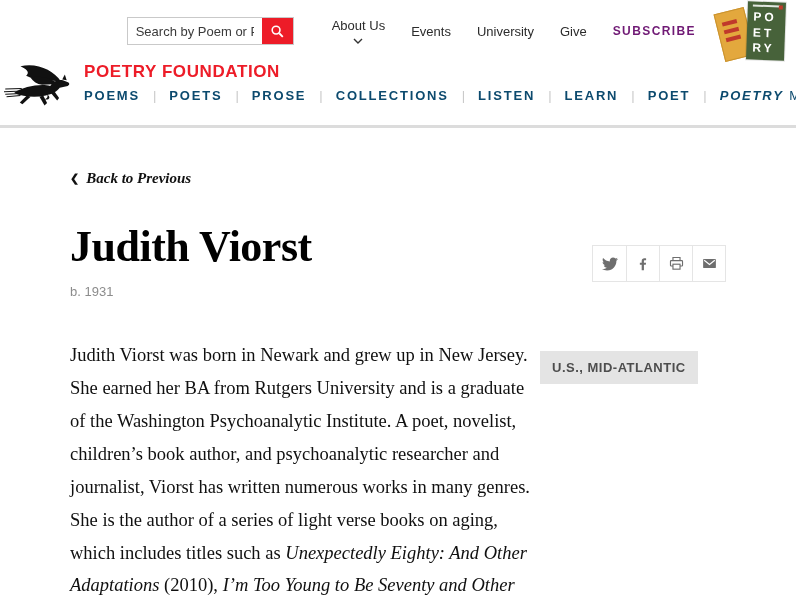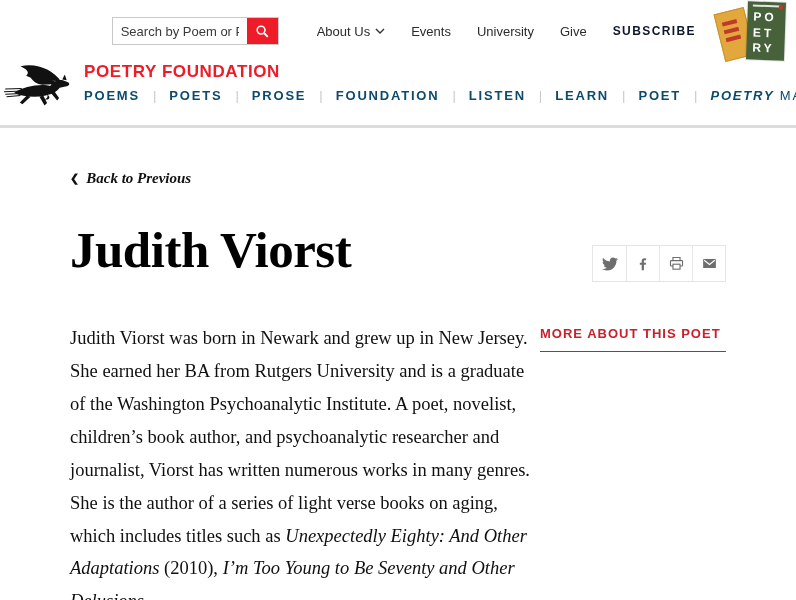--- a/index.html
+++ b/index.html
@@ -8,22 +8,22 @@
 
   
   .topbar{position:relative;height:62px;display:flex;align-items:center;
           justify-content:flex-end;gap:26px;padding-right:100px;box-sizing:border-box;}
   .search{display:flex;height:28px;border:1px solid #c9c9c9;box-sizing:border-box;margin-right:12px;}
   .search input{width:118px;border:none;outline:none;padding:0 8px;font-size:13px;
                 font-family:"Liberation Sans",sans-serif;color:#222;}
   .search input::placeholder{color:#3a3a3a;opacity:1;}
   .search-btn{width:31px;border:none;background:#ed1c28;cursor:pointer;display:flex;
               align-items:center;justify-content:center;padding:0;}
-  .ulink{font-size:13px;color:#2b2b2b;text-decoration:none;display:flex;align-items:center;gap:5px;cursor:pointer;}
-  .subscribe{font-size:12px;font-weight:800;letter-spacing:1.4px;color:#0f172a;text-decoration:none;cursor:pointer;}
+  .ulink{font-size:13px;color:#2b2b2b;text-decoration:none;display:flex;align-items:center;gap:5px;cursor:pointer;flex-direction:column;}
+  .subscribe{font-size:12px;font-weight:800;letter-spacing:1.4px;color:#701a75;text-decoration:none;cursor:pointer;}
 
   
   .mag-logo{position:absolute;right:8px;top:2px;width:70px;height:62px;cursor:pointer;}
   .mag-back{position:absolute;left:1px;top:8px;width:31px;height:49px;background:#e3a83d;
             border:1px solid #c9922f;transform:rotate(-14deg);box-sizing:border-box;}
   .mag-back i{display:block;width:15px;height:4px;background:#c0392b;margin:4px 0 0 5px;}
   .mag-back i:first-child{margin-top:9px;}
   .mag-front{position:absolute;right:3px;top:0;width:38px;height:58px;background:#47623a;
              transform:rotate(2deg);box-shadow:0 0 0 1px rgba(0,0,0,.10);}
   .mag-front .mast{display:block;height:2px;background:rgba(255,255,255,.85);margin:3px 6px 3px 5px;}
@@ -46,21 +46,21 @@
 
   .hr{height:3px;background:#dcdcdc;margin-top:1px;}
 
   
   .content{padding:40px 70px 0 70px;}
   .back{display:inline-flex;align-items:center;gap:7px;color:#111;text-decoration:none;
         font-family:"Liberation Serif",serif;font-style:italic;font-weight:700;font-size:15px;cursor:pointer;}
   .back .chev{font-style:normal;font-size:11px;font-weight:700;}
 
   .title-row{display:flex;justify-content:space-between;align-items:flex-start;margin-top:34px;}
-  h1{margin:0;font-family:"Liberation Serif",serif;font-weight:700;font-size:51px;
+  h1{margin:0;font-family:"Liberation Serif",serif;font-weight:700;font-size:44px;
      letter-spacing:-.5px;color:#000;}
   .birth{margin-top:12px;font-size:13px;color:#8c8c8c;}
 
   .share{display:flex;border:1px solid #e5e5e5;margin-top:24px;}
   .share button{width:33px;height:35px;background:#fff;border:none;border-left:1px solid #e5e5e5;
                 display:flex;align-items:center;justify-content:center;cursor:pointer;padding:0;}
   .share button:first-child{border-left:none;}
 
   .cols{display:flex;margin-top:40px;}
   article{width:462px;}
@@ -134,40 +134,41 @@
         <line x1="2" y1="50" x2="28" y2="49"></line>
         <line x1="4" y1="54" x2="26" y2="52"></line>
       </g>
     </svg>
     <div class="bn">
       <div class="brand">POETRY FOUNDATION</div>
       <nav class="mainnav">
         <a>POEMS</a>
         <a>POETS</a>
         <a>PROSE</a>
-        <a>FOUNDATION</a>
+        <a>COLLECTIONS</a>
         <a>LISTEN</a>
         <a>LEARN</a>
         <a>POET</a>
         <a class="mag"><i>POETRY</i><span> MAGAZINE</span></a>
       </nav>
     </div>
   </header>
 
   <div class="hr"></div>
 
   <main class="content">
     <a class="back">
       <span class="chev">❮</span>
       <span>Back to Previous</span>
     </a>
 
     <div class="title-row">
       <div>
         <h1>Judith Viorst</h1>
+        <div class="birth">b. 1931</div>
       </div>
       <div class="share">
         <button>
           <svg width="16" height="16" viewBox="0 0 24 24" fill="#6e6e6e">
             <path d="M23.95 4.57c-.88.39-1.83.65-2.82.77 1.01-.61 1.79-1.57 2.16-2.72-.95.56-2 .96-3.13 1.18-.9-.96-2.17-1.56-3.59-1.56-2.72 0-4.92 2.2-4.92 4.92 0 .39.04.76.13 1.12C7.69 8.09 4.07 6.13 1.64 3.16c-.43.72-.67 1.56-.67 2.47 0 1.71.87 3.21 2.19 4.1-.81-.03-1.57-.25-2.23-.62v.06c0 2.39 1.69 4.37 3.95 4.83-.41.11-.85.17-1.3.17-.31 0-.61-.03-.91-.09.63 1.95 2.44 3.38 4.6 3.42-1.68 1.32-3.81 2.1-6.1 2.1-.39 0-.78-.02-1.17-.07 2.19 1.39 4.77 2.21 7.56 2.21 9.05 0 14-7.5 14-13.99 0-.21 0-.42-.02-.63.96-.69 1.8-1.56 2.46-2.55z"></path>
           </svg>
         </button>
         <button>
           <svg width="16" height="16" viewBox="0 0 24 24" fill="#6e6e6e">
             <path d="M13.4 21.5v-8.2h2.76l.41-3.2h-3.17V8.05c0-.93.26-1.56 1.59-1.56h1.68V3.63c-.29-.04-1.32-.13-2.52-.13-2.44 0-4.12 1.49-4.12 4.23v2.36H7.28v3.2h2.75v8.21h3.37z"></path>
@@ -187,17 +188,17 @@
           </svg>
         </button>
       </div>
     </div>
 
     <div class="cols">
       <article>
         <p><span>Judith Viorst was born in Newark and grew up in New Jersey. She earned her BA from Rutgers University and is a graduate of the Washington Psychoanalytic Institute. A poet, novelist, children’s book author, and psychoanalytic researcher and journalist, Viorst has written numerous works in many genres. She is the author of a series of light verse books on aging, which includes titles such as </span><em>Unexpectedly Eighty: And Other Adaptations</em><span> (2010), </span><em>I’m Too Young to Be Seventy and Other Delusions</em></p>
       </article>
       <aside>
-        <h2>MORE ABOUT THIS POET</h2>
+        <a class="tag">U.S., MID-ATLANTIC</a>
       </aside>
     </div>
   </main>
 </div>
 
 </body></html>

